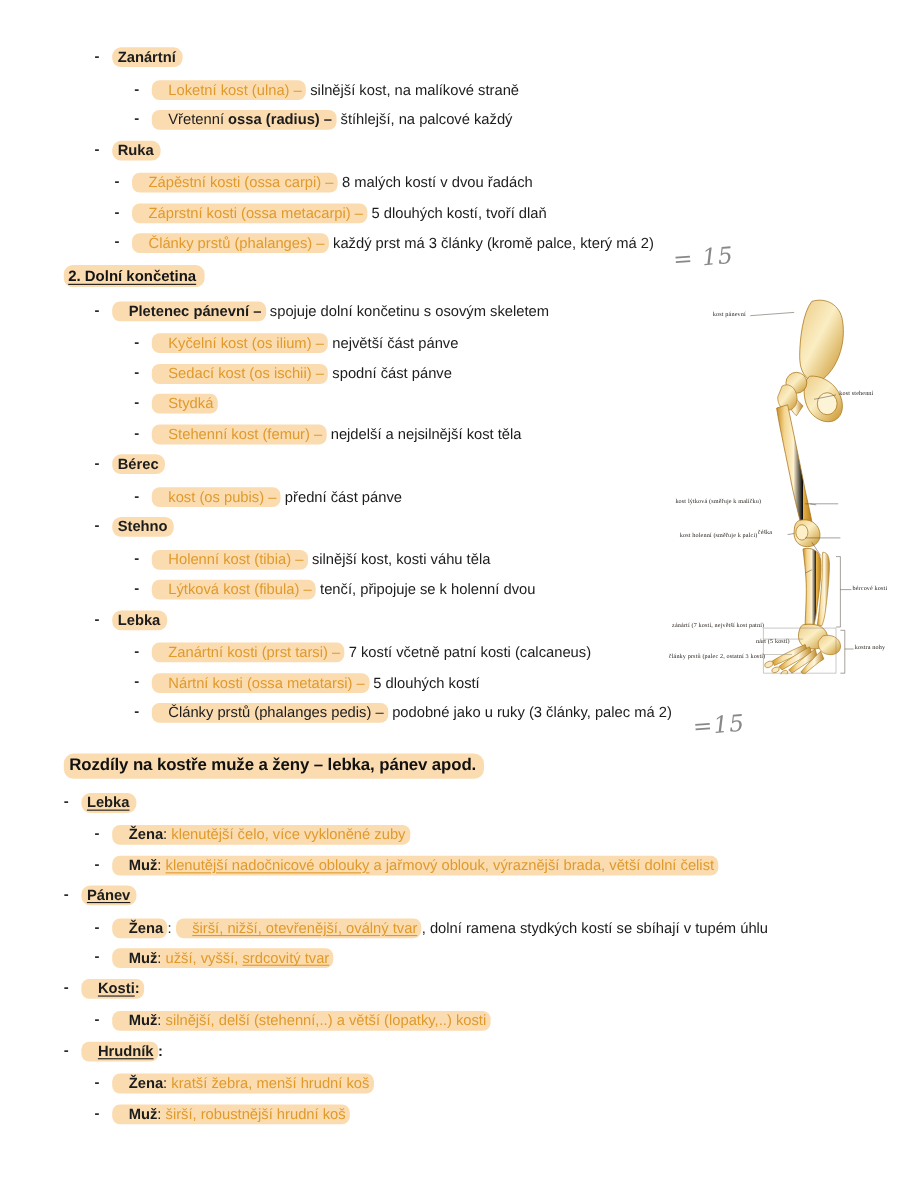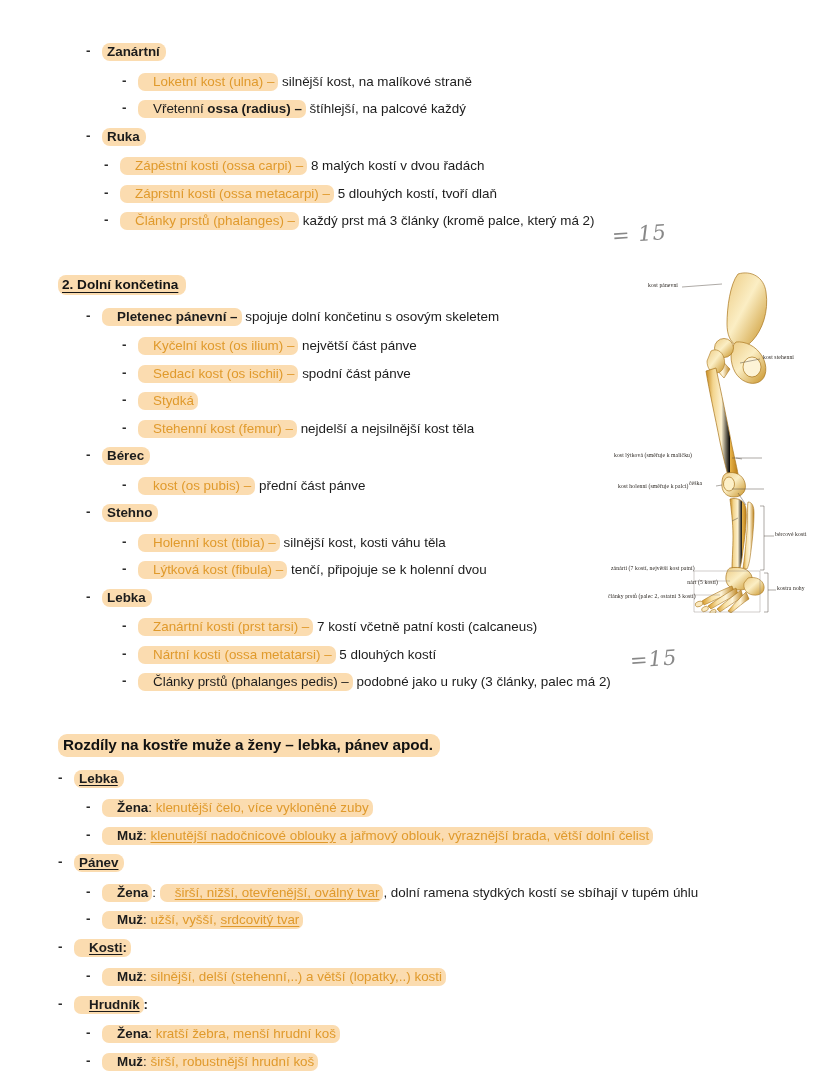--- a/index.html
+++ b/index.html
@@ -79,34 +79,34 @@
     font-size: 13.6px;
     font-weight: 700;
     color: #141414;
     text-decoration: underline;
     text-underline-offset: 2.5px;
     background: #fbdcb0;
     border-radius: 8px;
     padding: 2px 8px 3px 4px;
     display: inline-block;
   }
-  .sect-wrap { margin-top: 46px; margin-left: 0px; }
+  .sect-wrap { margin-top: 12px; margin-left: 0px; }
 
   
   .bighead {
     font-size: 15.3px;
     font-weight: 700;
     color: #111111;
     background: #fbdcb0;
     border-radius: 9px;
     padding: 2px 7px 3px 5px;
     display: inline-block;
     letter-spacing: -0.1px;
   }
-  .bighead-wrap { margin-top: 44px; margin-left: 0px; }
+  .bighead-wrap { margin-top: 29px; margin-left: 0px; }
 
   
   .hand {
     position: absolute;
     font-family: "DejaVu Serif", serif;
     color: #6f6f6f;
     font-size: 21px;
     font-style: italic;
     letter-spacing: 1px;
     opacity: .82;

